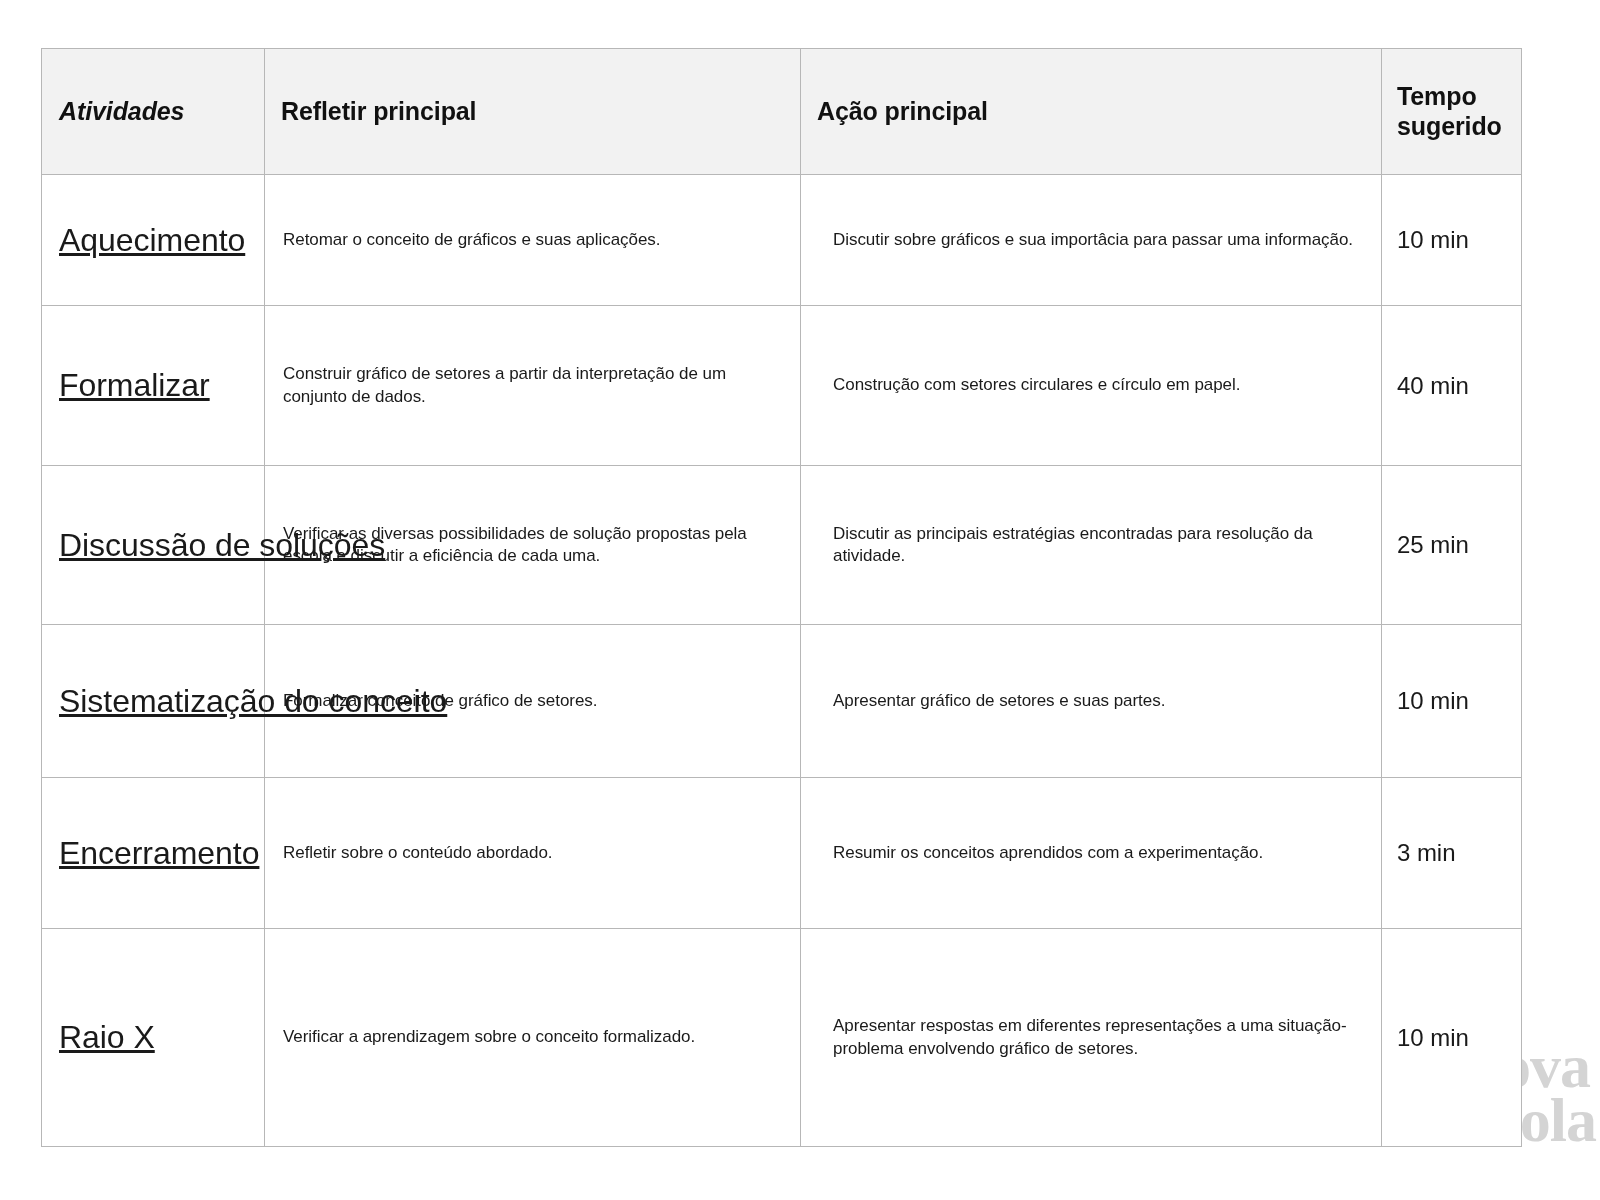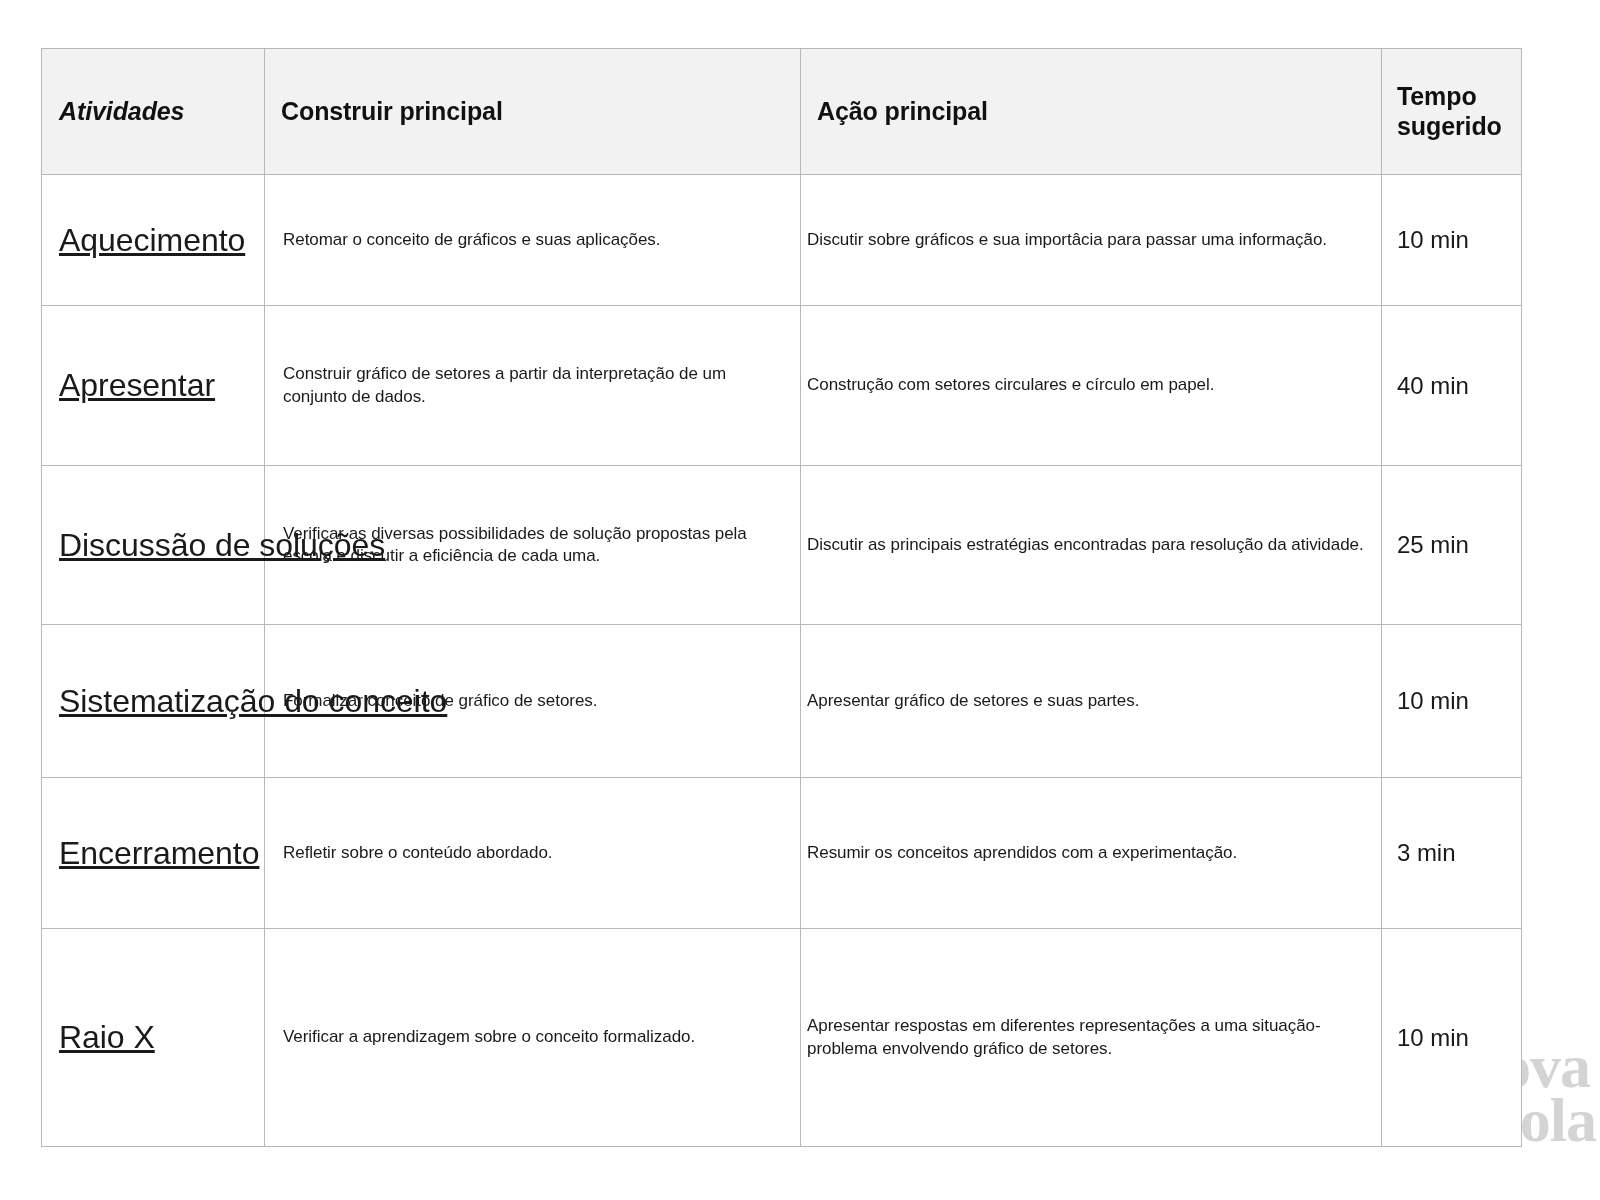--- a/index.html
+++ b/index.html
@@ -94,21 +94,21 @@
   }
   tbody td.col-atividade {
     font-size: 32px;
     white-space: nowrap;
     padding-left: 17px;
     padding-right: 2px;
     overflow: visible;
     text-decoration: underline;
   }
   tbody td.col-objetivo { padding-left: 18px; padding-right: 14px; }
-  tbody td.col-acao { padding-left: 6px; padding-right: 14px; }
+  tbody td.col-acao { padding-left: 32px; padding-right: 14px; }
   tbody td.col-tempo {
     font-size: 24px;
     white-space: nowrap;
     padding-left: 15px;
     padding-right: 6px;
     margin-top: 20px;
   }
 
   
   tr.r-aquecimento td { height: 110px; }
@@ -134,39 +134,39 @@
     <table class="activities">
       <colgroup>
         <col class="c1">
         <col class="c2">
         <col class="c3">
         <col class="c4">
       </colgroup>
       <thead>
         <tr>
           <th class="h-atividades">Atividades</th>
-          <th class="h-objetivo">Construir principal</th>
+          <th class="h-objetivo">Refletir principal</th>
           <th class="h-acao">Ação principal</th>
           <th class="h-tempo">
             <span class="cell-text">Tempo</span>
             <span class="cell-text">sugerido</span>
           </th>
         </tr>
       </thead>
       <tbody>
 
         <tr class="r-aquecimento">
           <td class="col-atividade">Aquecimento</td>
           <td class="col-objetivo">Retomar o conceito de gráficos e suas aplicações.</td>
           <td class="col-acao">Discutir sobre gráficos e sua importâcia para passar uma informação.</td>
           <td class="col-tempo">10 min</td>
         </tr>
 
         <tr class="r-atividade">
-          <td class="col-atividade">Apresentar</td>
+          <td class="col-atividade">Formalizar</td>
           <td class="col-objetivo">Construir gráfico de setores a partir da interpretação de um conjunto de dados.</td>
           <td class="col-acao">Construção com setores circulares e círculo em papel.</td>
           <td class="col-tempo">40  min</td>
         </tr>
 
         <tr class="r-discussao">
           <td class="col-atividade">Discussão de soluções</td>
           <td class="col-objetivo">Verificar as diversas possibilidades de solução propostas pela escola e discutir a eficiência de cada uma.</td>
           <td class="col-acao">Discutir as principais estratégias encontradas para resolução da atividade.</td>
           <td class="col-tempo">25 min</td>

